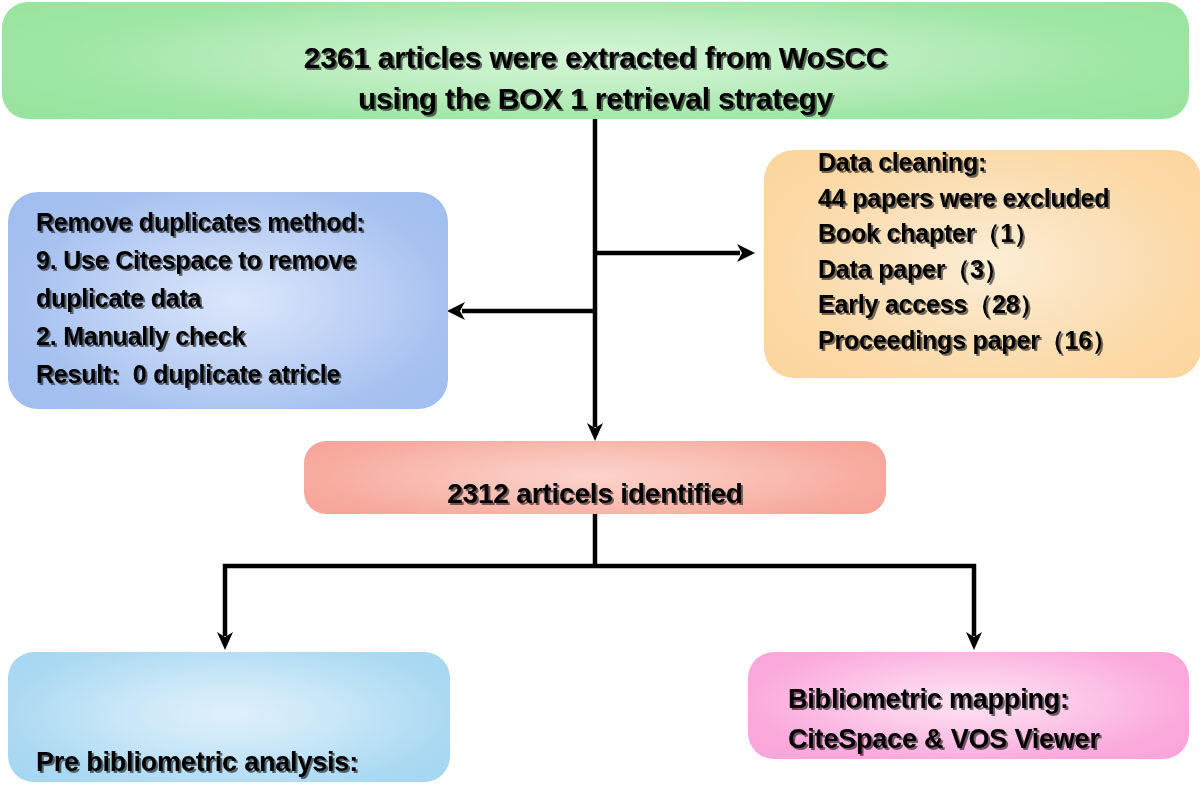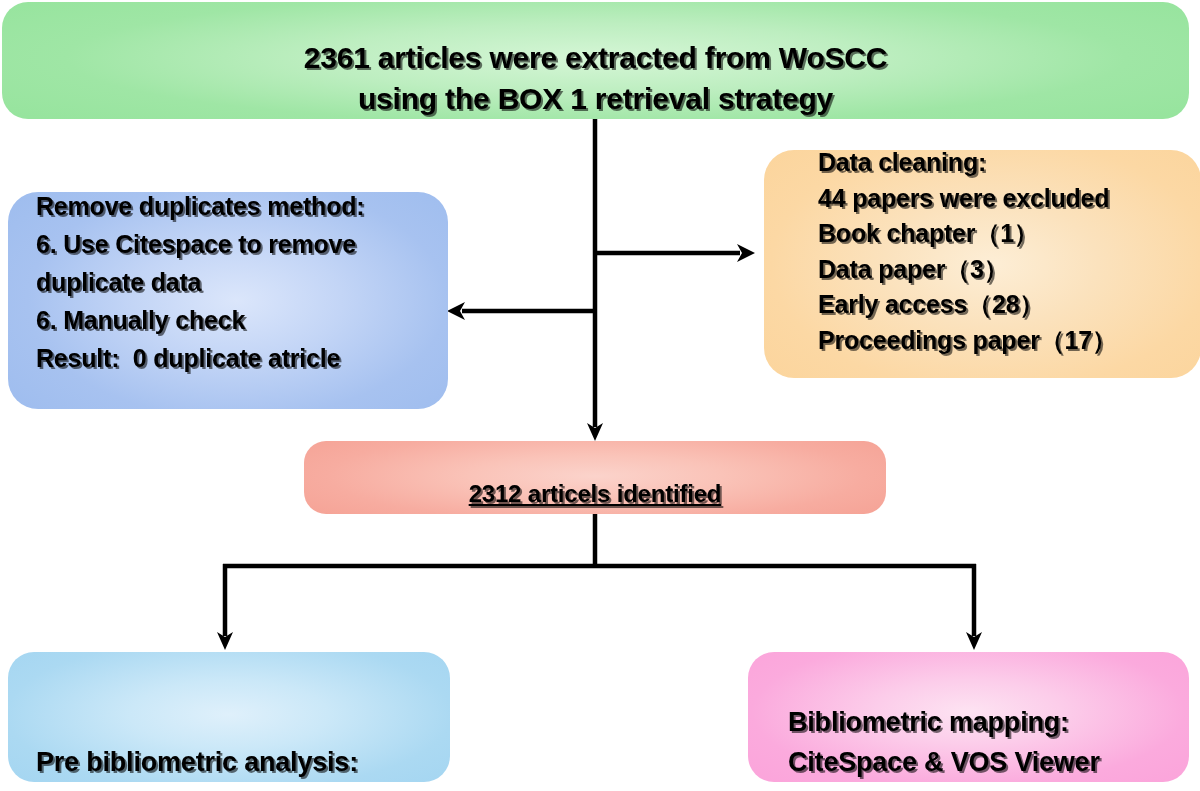--- a/index.html
+++ b/index.html
@@ -41,21 +41,21 @@
     align-items: center;
     text-align: center;
     font-size: 30px;
     line-height: 41px;
   }
 
   #node-dedup {
     left: 8px; top: 192px; width: 440px; height: 217px;
     border-radius: 30px;
     background: radial-gradient(ellipse 70% 80% at 52% 50%, #dbe6fb 0%, #c3d5f6 34%, #a7c2f0 68%, #9dbcee 100%);
-    padding: 16px 0 32px 28px;
+    padding: 16px 0 16px 28px;
     font-size: 25px;
     line-height: 38px;
     text-align: left;
   }
 
   #node-cleaning {
     left: 751px; top: 150px; width: 437px; height: 228px;
     border-radius: 30px;
     background: radial-gradient(ellipse 72% 80% at 52% 50%, #fdeed6 0%, #fbe2bd 34%, #fcd8a4 70%, #fbd49b 100%);
     padding: 12px 0 20px 54px;
@@ -64,37 +64,36 @@
     text-align: left;
     margin-left: 13px;
   }
 
   #node-identified {
     left: 304px; top: 441px; width: 582px; height: 73px;
     border-radius: 22px;
     background: radial-gradient(ellipse 64% 86% at 50% 48%, #fbd3cb 0%, #fac3b8 34%, #f7aca0 72%, #f5a295 100%);
     align-items: center;
     text-align: center;
-    font-size: 24px;
+    font-size: 28px;
     line-height: 40px;
-    text-decoration: underline;
   }
 
   #node-prebiblio {
     left: 8px; top: 652px; width: 442px; height: 130px;
     border-radius: 26px;
     background: radial-gradient(ellipse 70% 82% at 50% 48%, #dff0fb 0%, #cbe8f8 32%, #abd9f2 72%, #a3d5f1 100%);
     padding-left: 28px;
     font-size: 27px;
     line-height: 40px;
     text-align: left;
   }
 
   #node-mapping {
-    left: 748px; top: 652px; width: 441px; height: 130px;
+    left: 748px; top: 652px; width: 441px; height: 107px;
     border-radius: 26px;
     background: radial-gradient(ellipse 70% 82% at 50% 46%, #fde3f2 0%, #fccdea 30%, #fbaadd 70%, #fba3da 100%);
     padding-left: 40px;
     font-size: 27px;
     line-height: 40px;
     text-align: left;
   }
 
   
   #connectors {
@@ -143,33 +142,33 @@
     </g>
   </svg>
 
   <div class="node" id="node-source">
     <span class="line">2361 articles were extracted from WoSCC</span>
     <span class="line">using the BOX 1 retrieval strategy</span>
   </div>
 
   <div class="node" id="node-dedup">
     <span class="line">Remove duplicates method:</span>
-    <span class="line">6. Use Citespace to remove</span>
+    <span class="line">9. Use Citespace to remove</span>
     <span class="line">duplicate data</span>
-    <span class="line">6. Manually check</span>
+    <span class="line">2. Manually check</span>
     <span class="line">Result:  0 duplicate atricle</span>
   </div>
 
   <div class="node" id="node-cleaning">
     <span class="line">Data cleaning:</span>
     <span class="line">44 papers were excluded</span>
     <span class="line">Book chapter（1）</span>
     <span class="line">Data paper（3）</span>
     <span class="line">Early access（28）</span>
-    <span class="line">Proceedings paper（17）</span>
+    <span class="line">Proceedings paper（16）</span>
   </div>
 
   <div class="node" id="node-identified">
     <span class="line">2312 articels identified</span>
   </div>
 
   <div class="node" id="node-prebiblio">
     <span class="line">Pre bibliometric analysis:</span>
   </div>
 

